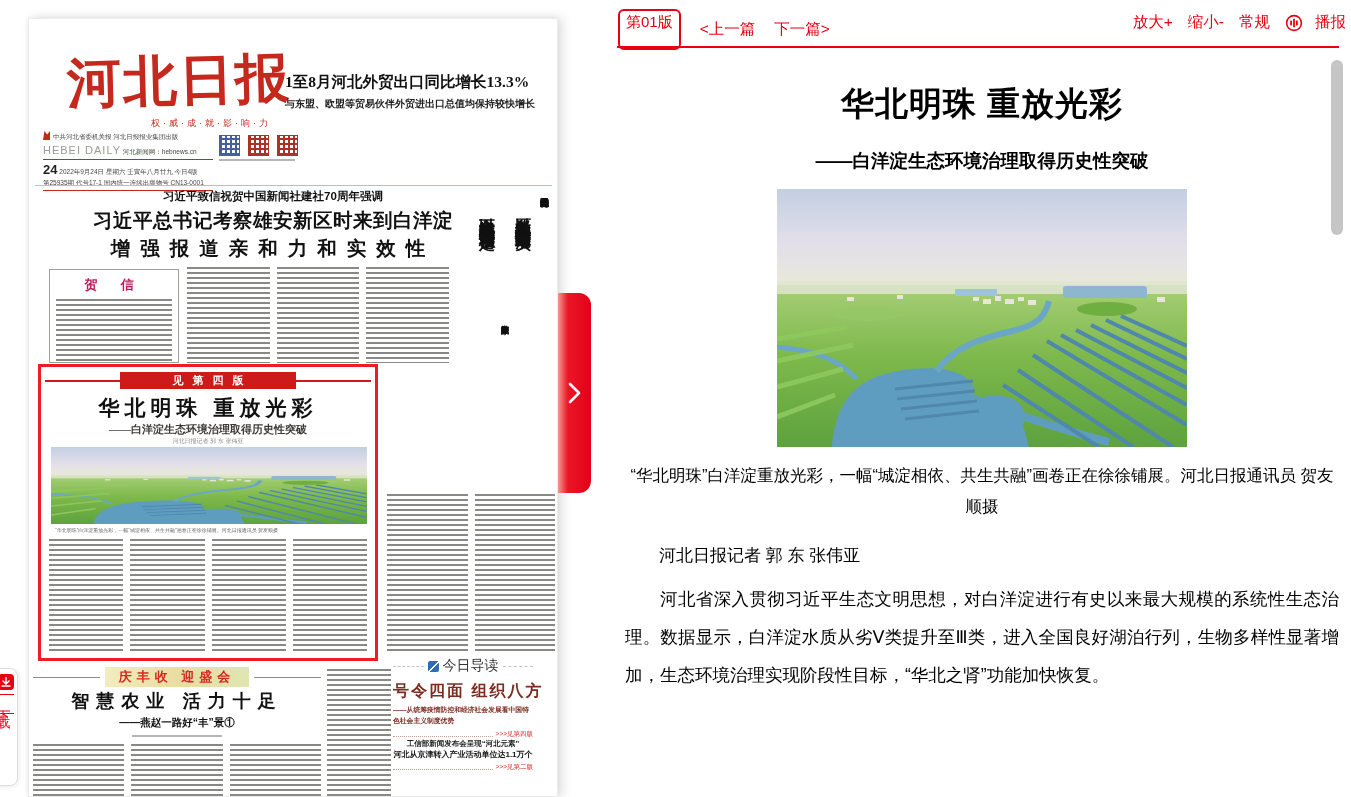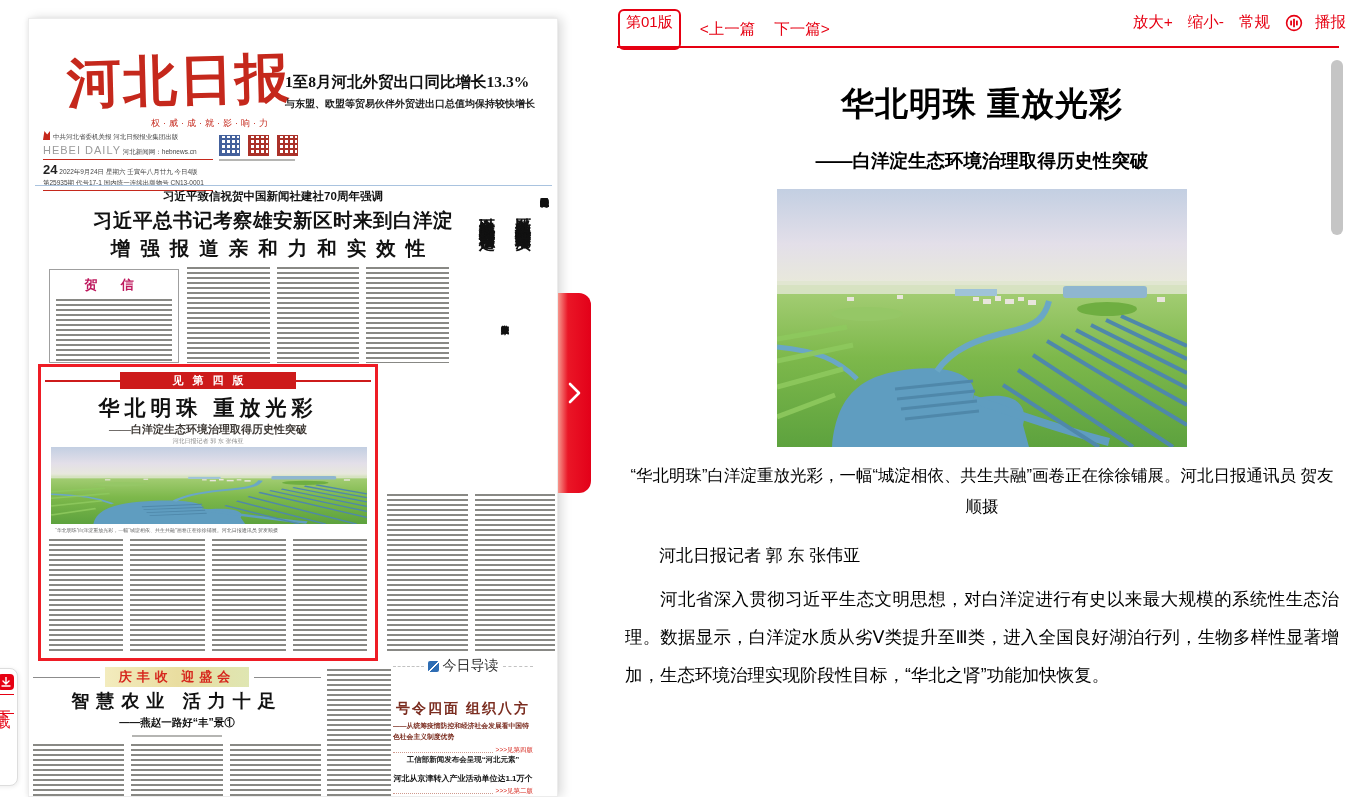--- a/index.html
+++ b/index.html
@@ -92,27 +92,27 @@
   .hv-byline { margin:5px auto 4px; width:90px; height:5px; }
   .hv-cols { height:52px; text-align:left; }
   .hv-sidecol { left:298px; top:650px; width:64px; height:136px; }
 
   
   .guide { left:364px; top:638px; width:140px; color:#222; }
   .g-head { display:flex; align-items:center; gap:4px; }
   .g-dash { flex:1; border-top:1px dashed #c2c2c2; }
   .g-icon { width:11px; height:11px; border-radius:2px; background:linear-gradient(135deg,#2e6db4 46%,#fff 46% 58%,#2e6db4 58%); }
   .g-title { font-size:14px; color:#333; white-space:nowrap; }
-  .g-i1t { margin-top:25px; text-align:center; font-size:14px; font-weight:900; letter-spacing:2px; color:#7b2d20; white-space:nowrap; }
+  .g-i1t { margin-top:6px; text-align:center; font-size:16px; font-weight:900; letter-spacing:2px; color:#7b2d20; white-space:nowrap; }
   .g-i1s { margin-top:3px; font-size:6.8px; font-weight:bold; color:#7b2d20; line-height:1.6; }
   .g-ref { display:flex; align-items:flex-end; gap:3px; margin-top:3px; }
   .g-dot { flex:1; border-top:1px dotted #cf9a8e; margin-bottom:2px; }
   .g-ref span { font-size:6.5px; color:#d6281e; white-space:nowrap; }
   .g-i2k { text-align:center; font-size:7.5px; font-weight:bold; white-space:nowrap; }
-  .g-i2t { margin-top:8px; text-align:center; font-size:8px; font-weight:900; color:#111; white-space:nowrap; }
+  .g-i2t { margin-top:0; text-align:center; font-size:8px; font-weight:900; color:#111; white-space:nowrap; }
 
   
   .arrow-tab { position:absolute; left:558px; top:293px; width:33px; height:200px;
                background:linear-gradient(90deg,#f6978d 0,#ea1626 30%,#e30019 100%);
                border-radius:0 12px 12px 0; display:flex; align-items:center; justify-content:center; cursor:pointer; }
 
   
   .side-tab { position:absolute; left:-26px; top:668px; width:44px; height:118px; background:#fff;
               border:1px solid #ddd; border-radius:8px; box-shadow:1px 1px 4px rgba(0,0,0,.08);
               display:flex; flex-direction:column; align-items:flex-end; padding:5px 3px 5px 0; gap:4px; }

